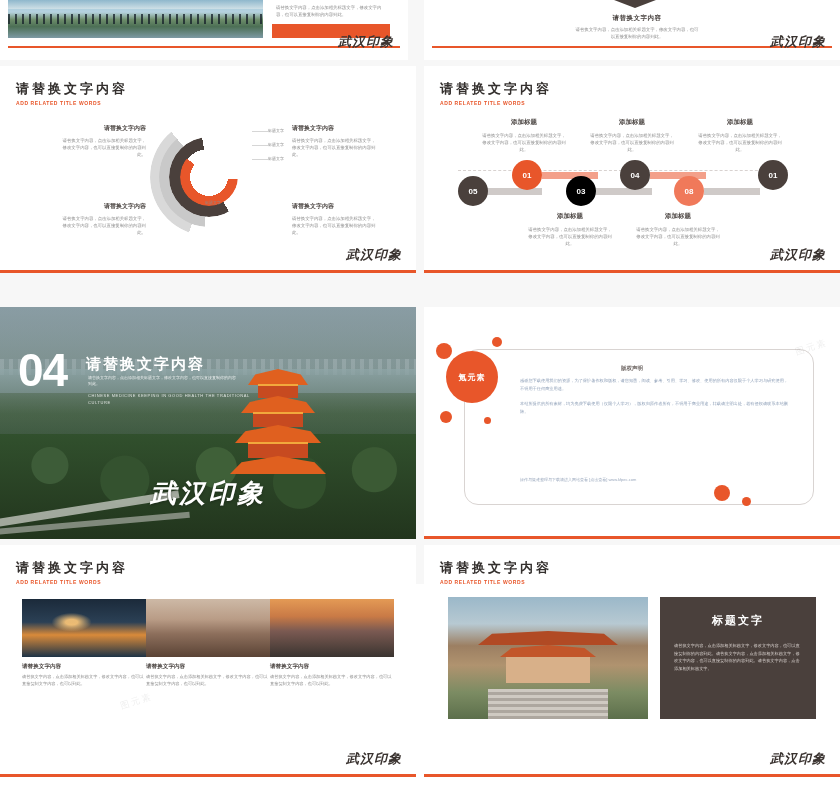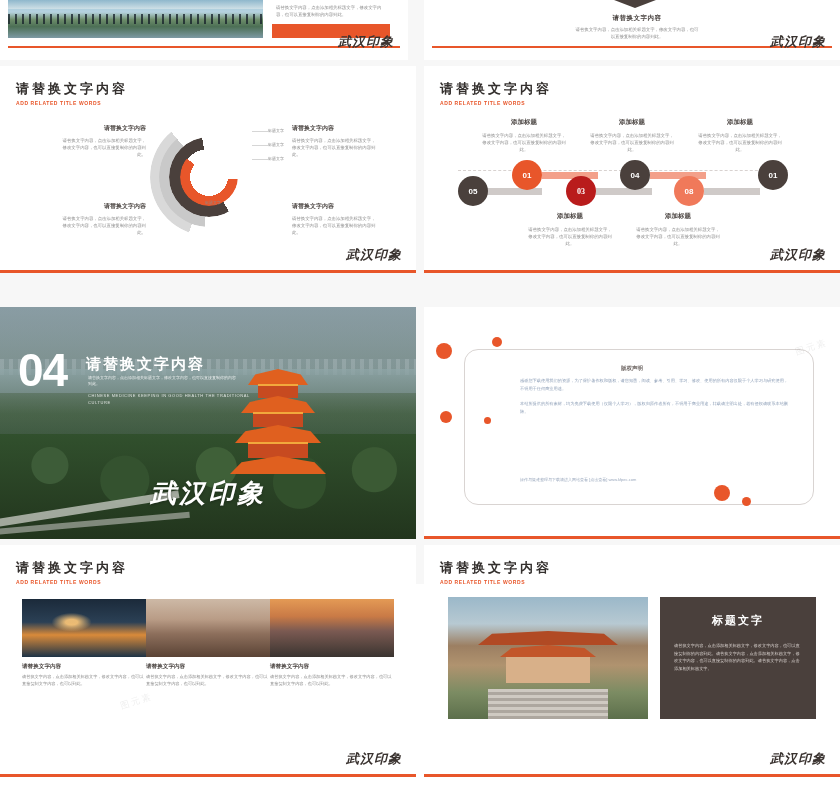--- a/index.html
+++ b/index.html
@@ -142,21 +142,21 @@
 
   
   .step-circle {
     position:absolute; width:30px; height:30px; border-radius:50%;
     color:#fff; font-size:8px; font-weight:bold;
     display:flex; align-items:center; justify-content:center;
     font-family:"Liberation Sans", sans-serif;
   }
   .sc-dark { background:#4a403c; }
   .sc-orange { background:#e8562a; }
-  .sc-gray { background:#b91c1c;font-family:Liberation Serif, serif; }
+  .sc-gray { background:#000000; }
   .sc-lightorange { background:#f0795a; }
   .connector { position:absolute; height:7px; }
   .cn-orange { background:#f3a08a; }
   .cn-gray { background:#cfcac8; }
   .step-ttl { position:absolute; width:84px; text-align:center; font-size:6.5px; color:#4a4441; font-weight:bold; }
   .step-txt { position:absolute; width:84px; text-align:center; }
   .dashline { position:absolute; border-top:1px dashed #d8d2d0; }
 
   
   #s-cover { left: 0; top: 307px; width: 416px; height: 232px; }
@@ -448,20 +448,21 @@
   <div class="slide" id="s-notice">
     <div class="frame"></div>
 
     <div class="dot" style="left:12px; top:36px; width:16px; height:16px;"></div>
     <div class="dot" style="left:68px; top:30px; width:10px; height:10px;"></div>
     <div class="dot" style="left:16px; top:104px; width:12px; height:12px;"></div>
     <div class="dot" style="left:60px; top:110px; width:7px;  height:7px;"></div>
     <div class="dot" style="left:290px; top:178px; width:16px; height:16px;"></div>
     <div class="dot" style="left:318px; top:190px; width:9px;  height:9px;"></div>
 
+    <div class="bubble">氪元素</div>
 
     <div class="ntitle">版权声明</div>
     <div class="nbody">
       <p>感谢您下载使用我们的资源，为了保护著作权和版权，请您知悉，阅读、参考、引用、学习、修改、使用的所有内容仅限于个人学习与研究使用，不得用于任何商业用途。</p>
       <p>本站所提供的所有素材，均为免费下载使用（仅限个人学习），版权归原作者所有，不得用于商业用途，转载请注明出处，若有侵权请联系本站删除。</p>
     </div>
     <div class="nfoot">操作与疑难整理与下载请进入网站查看 [点击查看]  www.kfpec.com</div>
 
     <div class="watermark" style="right:12px; top:34px;">图元素</div>
 

